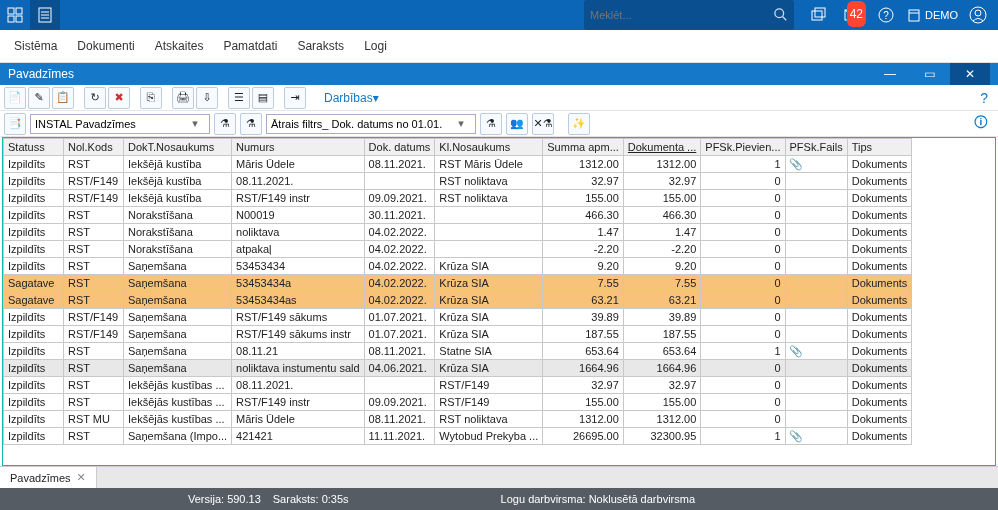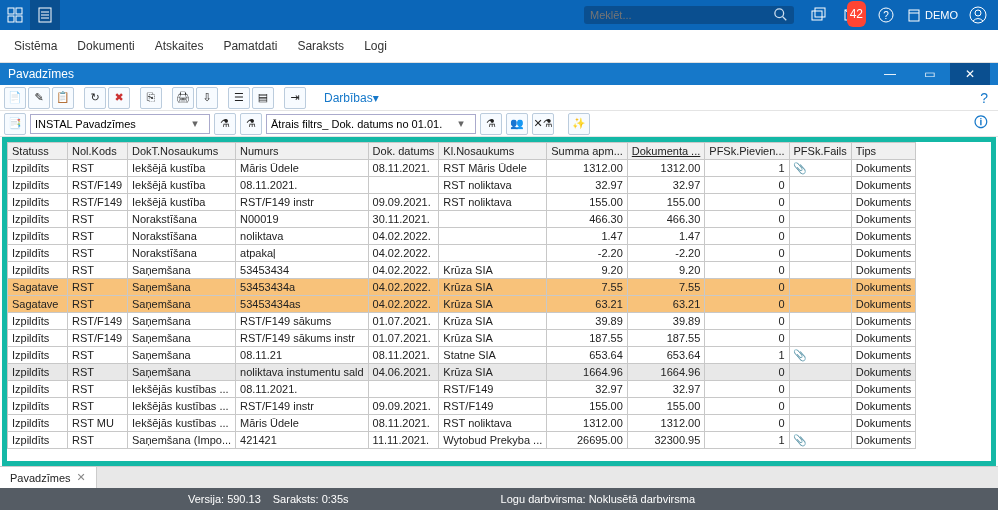--- a/index.html
+++ b/index.html
@@ -2,21 +2,21 @@
 <html><head>
 <meta charset="utf-8">
 <style>
 *{box-sizing:border-box;margin:0;padding:0;font-family:"Segoe UI",Tahoma,sans-serif}
 body{background:#fff;color:#222;font-size:11px;width:998px;height:510px;overflow:hidden;display:flex;flex-direction:column}
 
 .titlebar{background:#0b66b8;height:30px;display:flex;align-items:center;color:#fff}
 .tb-left{display:flex;gap:0}
 .tb-btn{width:30px;height:30px;display:flex;align-items:center;justify-content:center;cursor:pointer}
 .tb-btn.active{background:#0a4f90}
-.tb-search{margin-left:auto;display:flex;align-items:center;background:#0a4f90;border-radius:3px;height:18px;padding:0 6px;width:210px}
+.tb-search{margin-left:auto;display:flex;align-items:center;background:#0a4f90;border-radius:3px;height:30px;padding:0 6px;width:210px}
 .tb-search input{background:transparent;border:none;color:#cde;font-size:11px;outline:none;flex:1}
 .tb-right{display:flex;align-items:center;gap:6px;margin-left:10px;margin-right:6px}
 .tb-icon{width:28px;height:28px;display:flex;align-items:center;justify-content:center;position:relative;cursor:pointer}
 .badge{position:absolute;top:0;right:0;background:#f43;color:#fff;font-size:12px;border-radius:6px;padding:8px 3px;line-height:10px}
 .demo{display:flex;align-items:center;gap:3px;font-size:11px;color:#fff}
 
 .menubar{background:#fff;height:24px;display:flex;align-items:center;padding:16px 4px;border-bottom:1px solid #e0e0e0}
 .menubar span{padding:3px 10px;cursor:pointer;color:#333;font-size:12px}
 
 .wintitle{background:#1678c9;color:#fff;height:22px;display:flex;align-items:center;padding:0 8px;font-size:12px}
@@ -27,21 +27,21 @@
 .toolbar1{height:26px;display:flex;align-items:center;padding:2px 4px;gap:2px;border-bottom:1px solid #e4e4e4}
 .tbtn{width:22px;height:22px;border:1px solid #bcd;border-radius:2px;display:flex;align-items:center;justify-content:center;cursor:pointer;background:#f7fbff;font-size:11px}
 .lbl-btn{padding:2px 8px;display:flex;align-items:center;cursor:pointer;color:#1678c9;font-size:12px}
 .help-right{margin-left:auto;color:#1678c9;font-size:14px;cursor:pointer;padding-right:6px}
 
 .toolbar2{height:26px;display:flex;align-items:center;padding:2px 4px;gap:4px;border-bottom:1px solid #e4e4e4}
 .combo{border:1px solid #aac;height:20px;display:flex;align-items:center;background:#fff}
 .combo input{border:none;height:18px;padding:0 4px;font-size:11px;outline:none}
 .combo .car{width:16px;text-align:center;color:#666;cursor:pointer}
 
-.tablewrap{flex:1;overflow:auto;border:5px solid #14b8a6;margin:0 2px}
+.tablewrap{flex:1;overflow:auto;border:1px solid #14b8a6;margin:0 2px}
 table{border-collapse:collapse;table-layout:fixed}
 th,td{border:1px solid #c8c8c8;padding:1px 4px;font-size:11px;height:17px;overflow:hidden;white-space:nowrap;text-overflow:ellipsis}
 thead th{background:#f0f0f0;font-weight:normal;text-align:left;position:sticky;top:0}
 td.num{text-align:right}
 tr.sel td{background:#f8c27a}
 tr.hov td{background:#e8e8e8}
 
 .tabs{height:22px;background:#e8e8e8;display:flex;align-items:stretch;border-top:1px solid #ccc}
 .tab{display:flex;align-items:center;gap:6px;padding:0 10px;background:#fff;border-right:1px solid #ccc;font-size:11px}
 .tab .x{color:#888;cursor:pointer}

